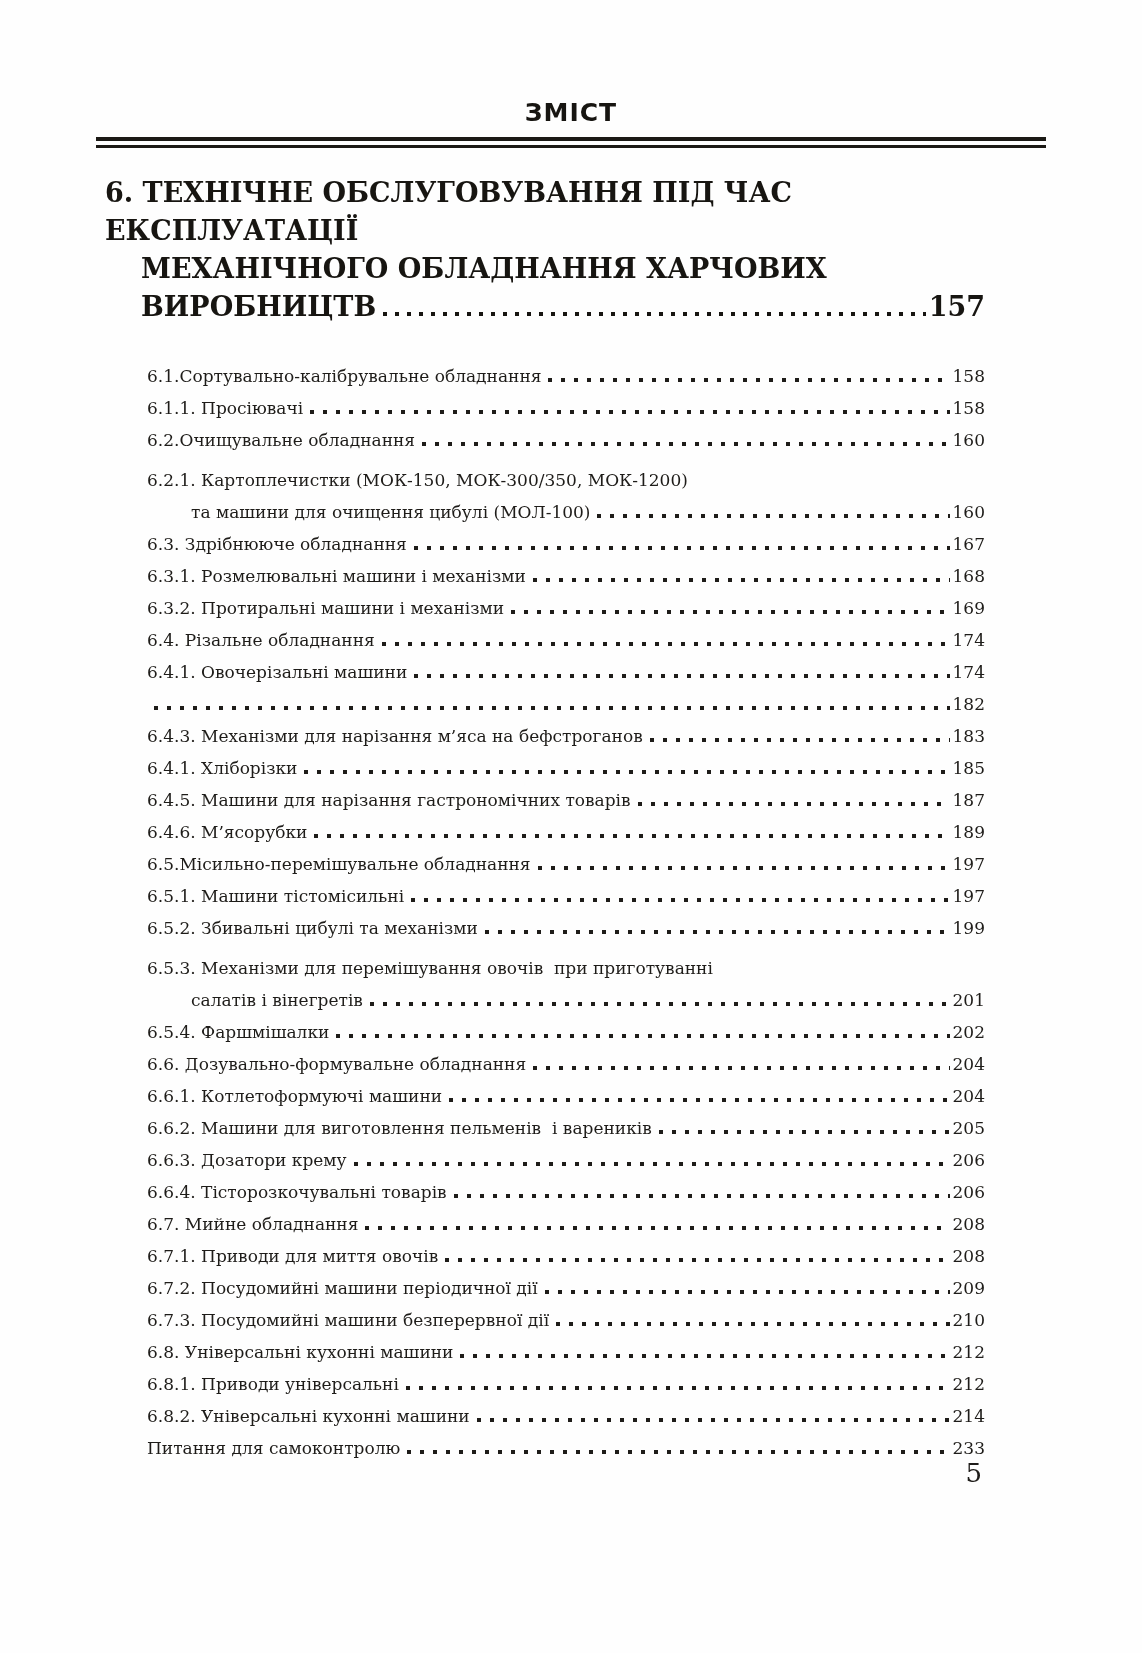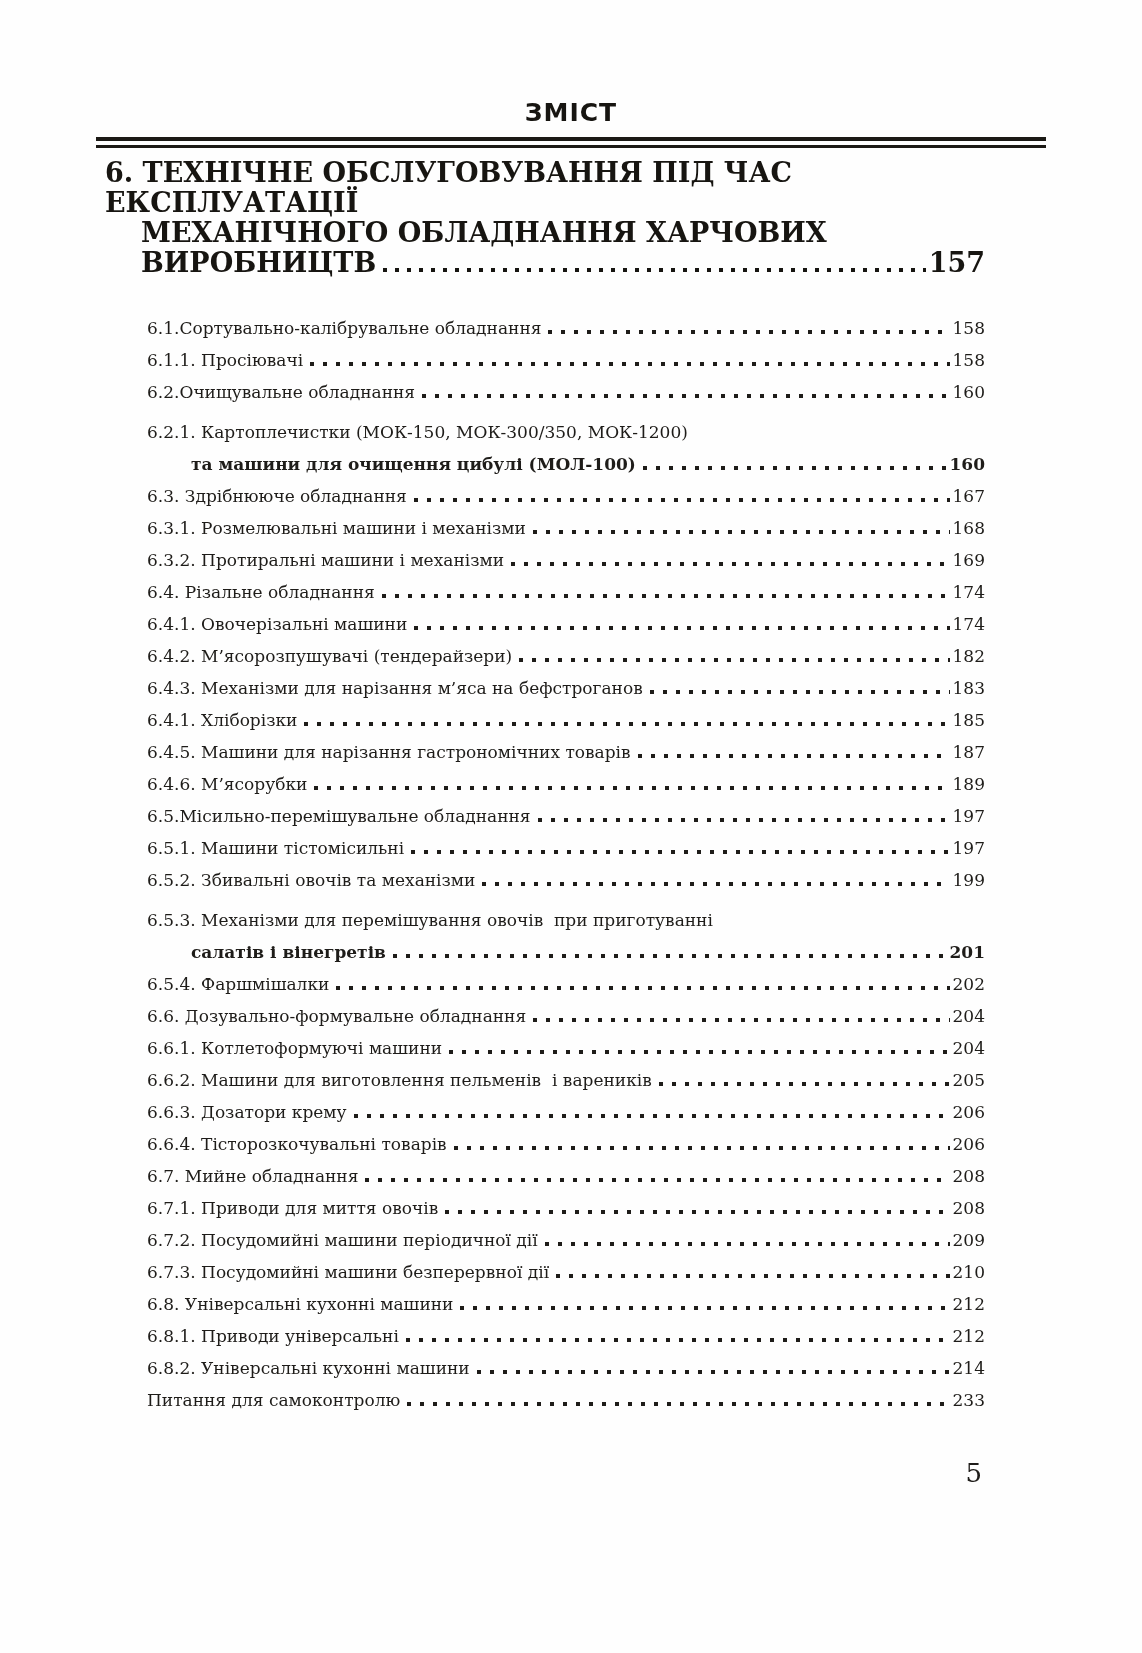--- a/index.html
+++ b/index.html
@@ -32,24 +32,24 @@
     width: 950px;
     height: 4px;
     border-top: 4px solid #1b1915;
     border-bottom: 3px solid #1b1915;
   }
   .content {
     margin-left: 105px;
     margin-right: 157px; 
   }
   .chapter {
-    margin-top: 10px;
+    margin-top: 26px;
     font-weight: 700;
     font-size: 27px;
-    line-height: 30px;
+    line-height: 38px;
     color: #171511;
   }
   .ch-indent { padding-left: 36px; }
   .row {
     display: flex;
     align-items: baseline;
   }
   .leader {
     flex: 1 1 auto;
     min-width: 18px;
@@ -61,21 +61,21 @@
     background: repeating-linear-gradient(to right, #171511 0 4px, transparent 4px 12px);
   }
   .toc-list {
     margin-top: 34px;
     font-size: 17px;
     line-height: 32px;
   }
   .entry { margin-left: 42px; }
   .e-first { white-space: pre-wrap; margin-top: 8px; }
   .e-label { white-space: pre-wrap; }
-  .e-wrap { padding-left: 44px; font-weight: bold; }
+  .e-wrap { padding-left: 44px; }
   .page-num { white-space: nowrap; }
   .footer-page {
     position: absolute;
     top: 1458px;
     right: 160px;
     font-size: 26px;
     color: #1e1c19;
   }
 </style>
 </head>
@@ -178,21 +178,20 @@
     <div class="row e-row">
       <span class="e-label">6.4.1. Овочерізальні машини</span>
       <span class="leader"></span>
       <span class="page-num">174</span>
     </div>
   </div>
 
   <div class="entry">
 
     <div class="row e-row">
-      <span class="e-label">6.4.2. М’ясорозпушувачі (тендерайзери)</span>
       <span class="leader"></span>
       <span class="page-num">182</span>
     </div>
   </div>
 
   <div class="entry">
 
     <div class="row e-row">
       <span class="e-label">6.4.3. Механізми для нарізання м’яса на бефстроганов</span>
       <span class="leader"></span>
@@ -241,21 +240,21 @@
     <div class="row e-row">
       <span class="e-label">6.5.1. Машини тістомісильні</span>
       <span class="leader"></span>
       <span class="page-num">197</span>
     </div>
   </div>
 
   <div class="entry">
 
     <div class="row e-row">
-      <span class="e-label">6.5.2. Збивальні овочів та механізми</span>
+      <span class="e-label">6.5.2. Збивальні цибулі та механізми</span>
       <span class="leader"></span>
       <span class="page-num">199</span>
     </div>
   </div>
 
   <div class="entry">
     <div class="e-first">6.5.3. Механізми для перемішування овочів  при приготуванні</div>
     <div class="row e-row e-wrap">
       <span class="e-label">салатів і вінегретів</span>
       <span class="leader"></span>

